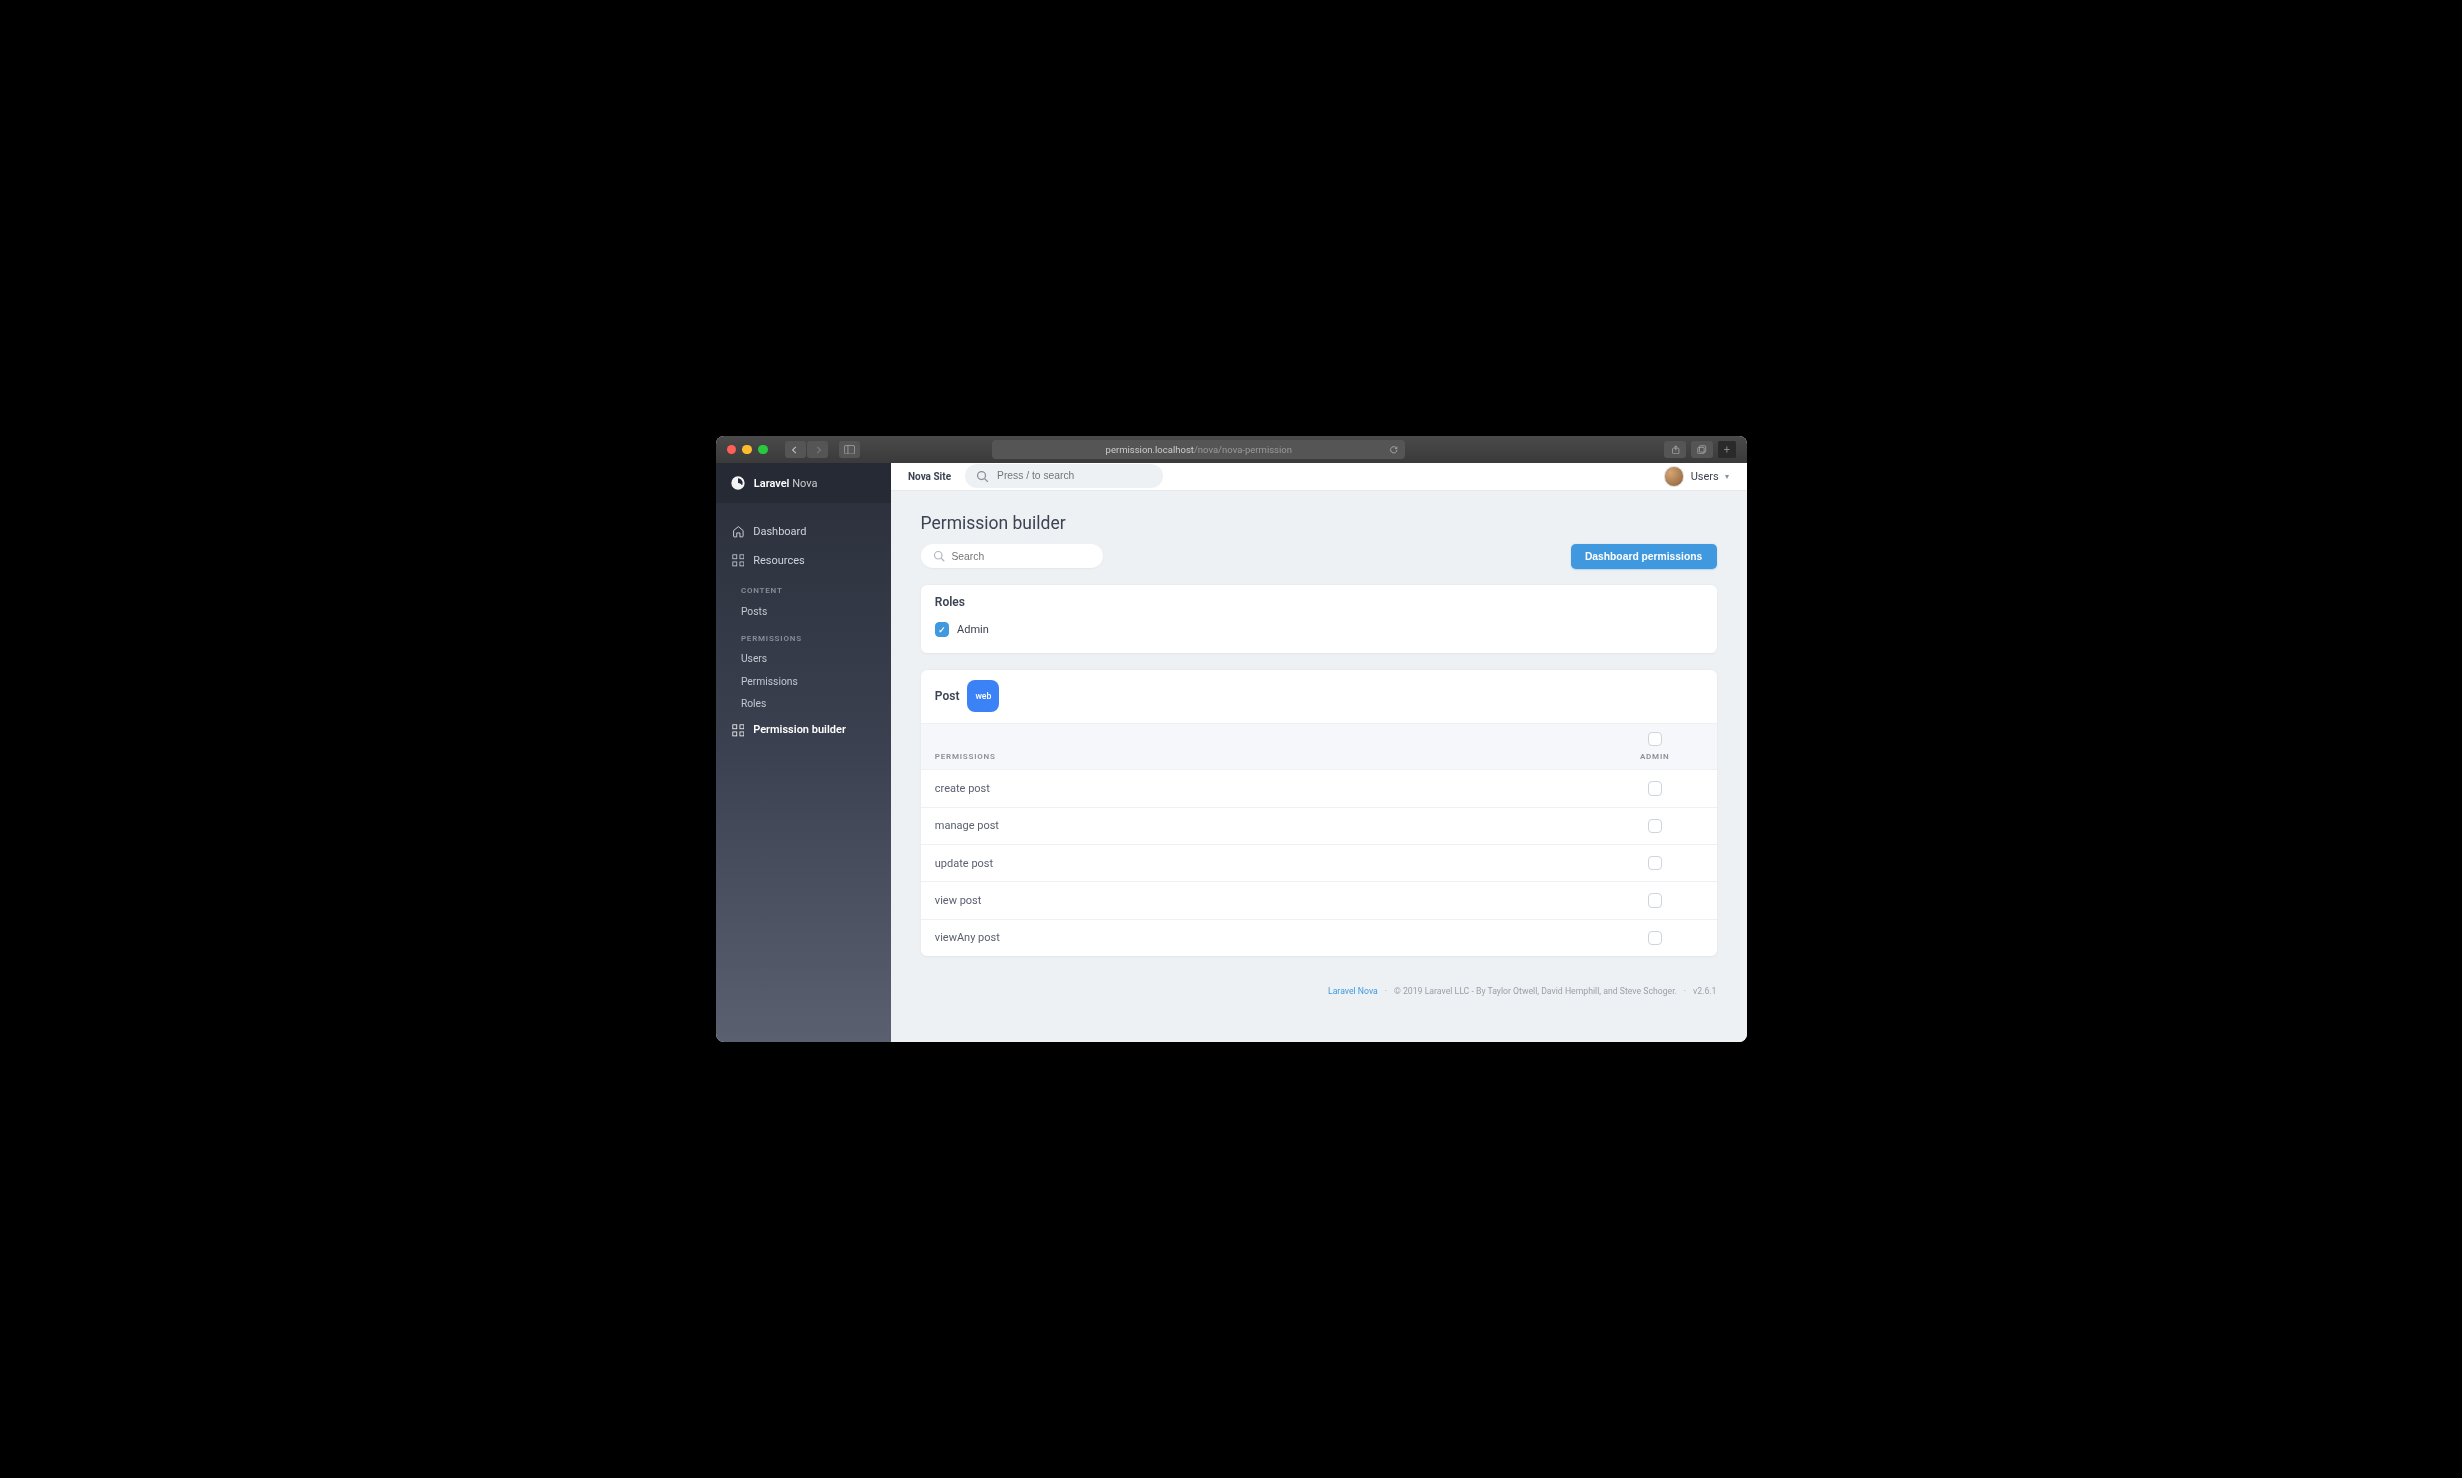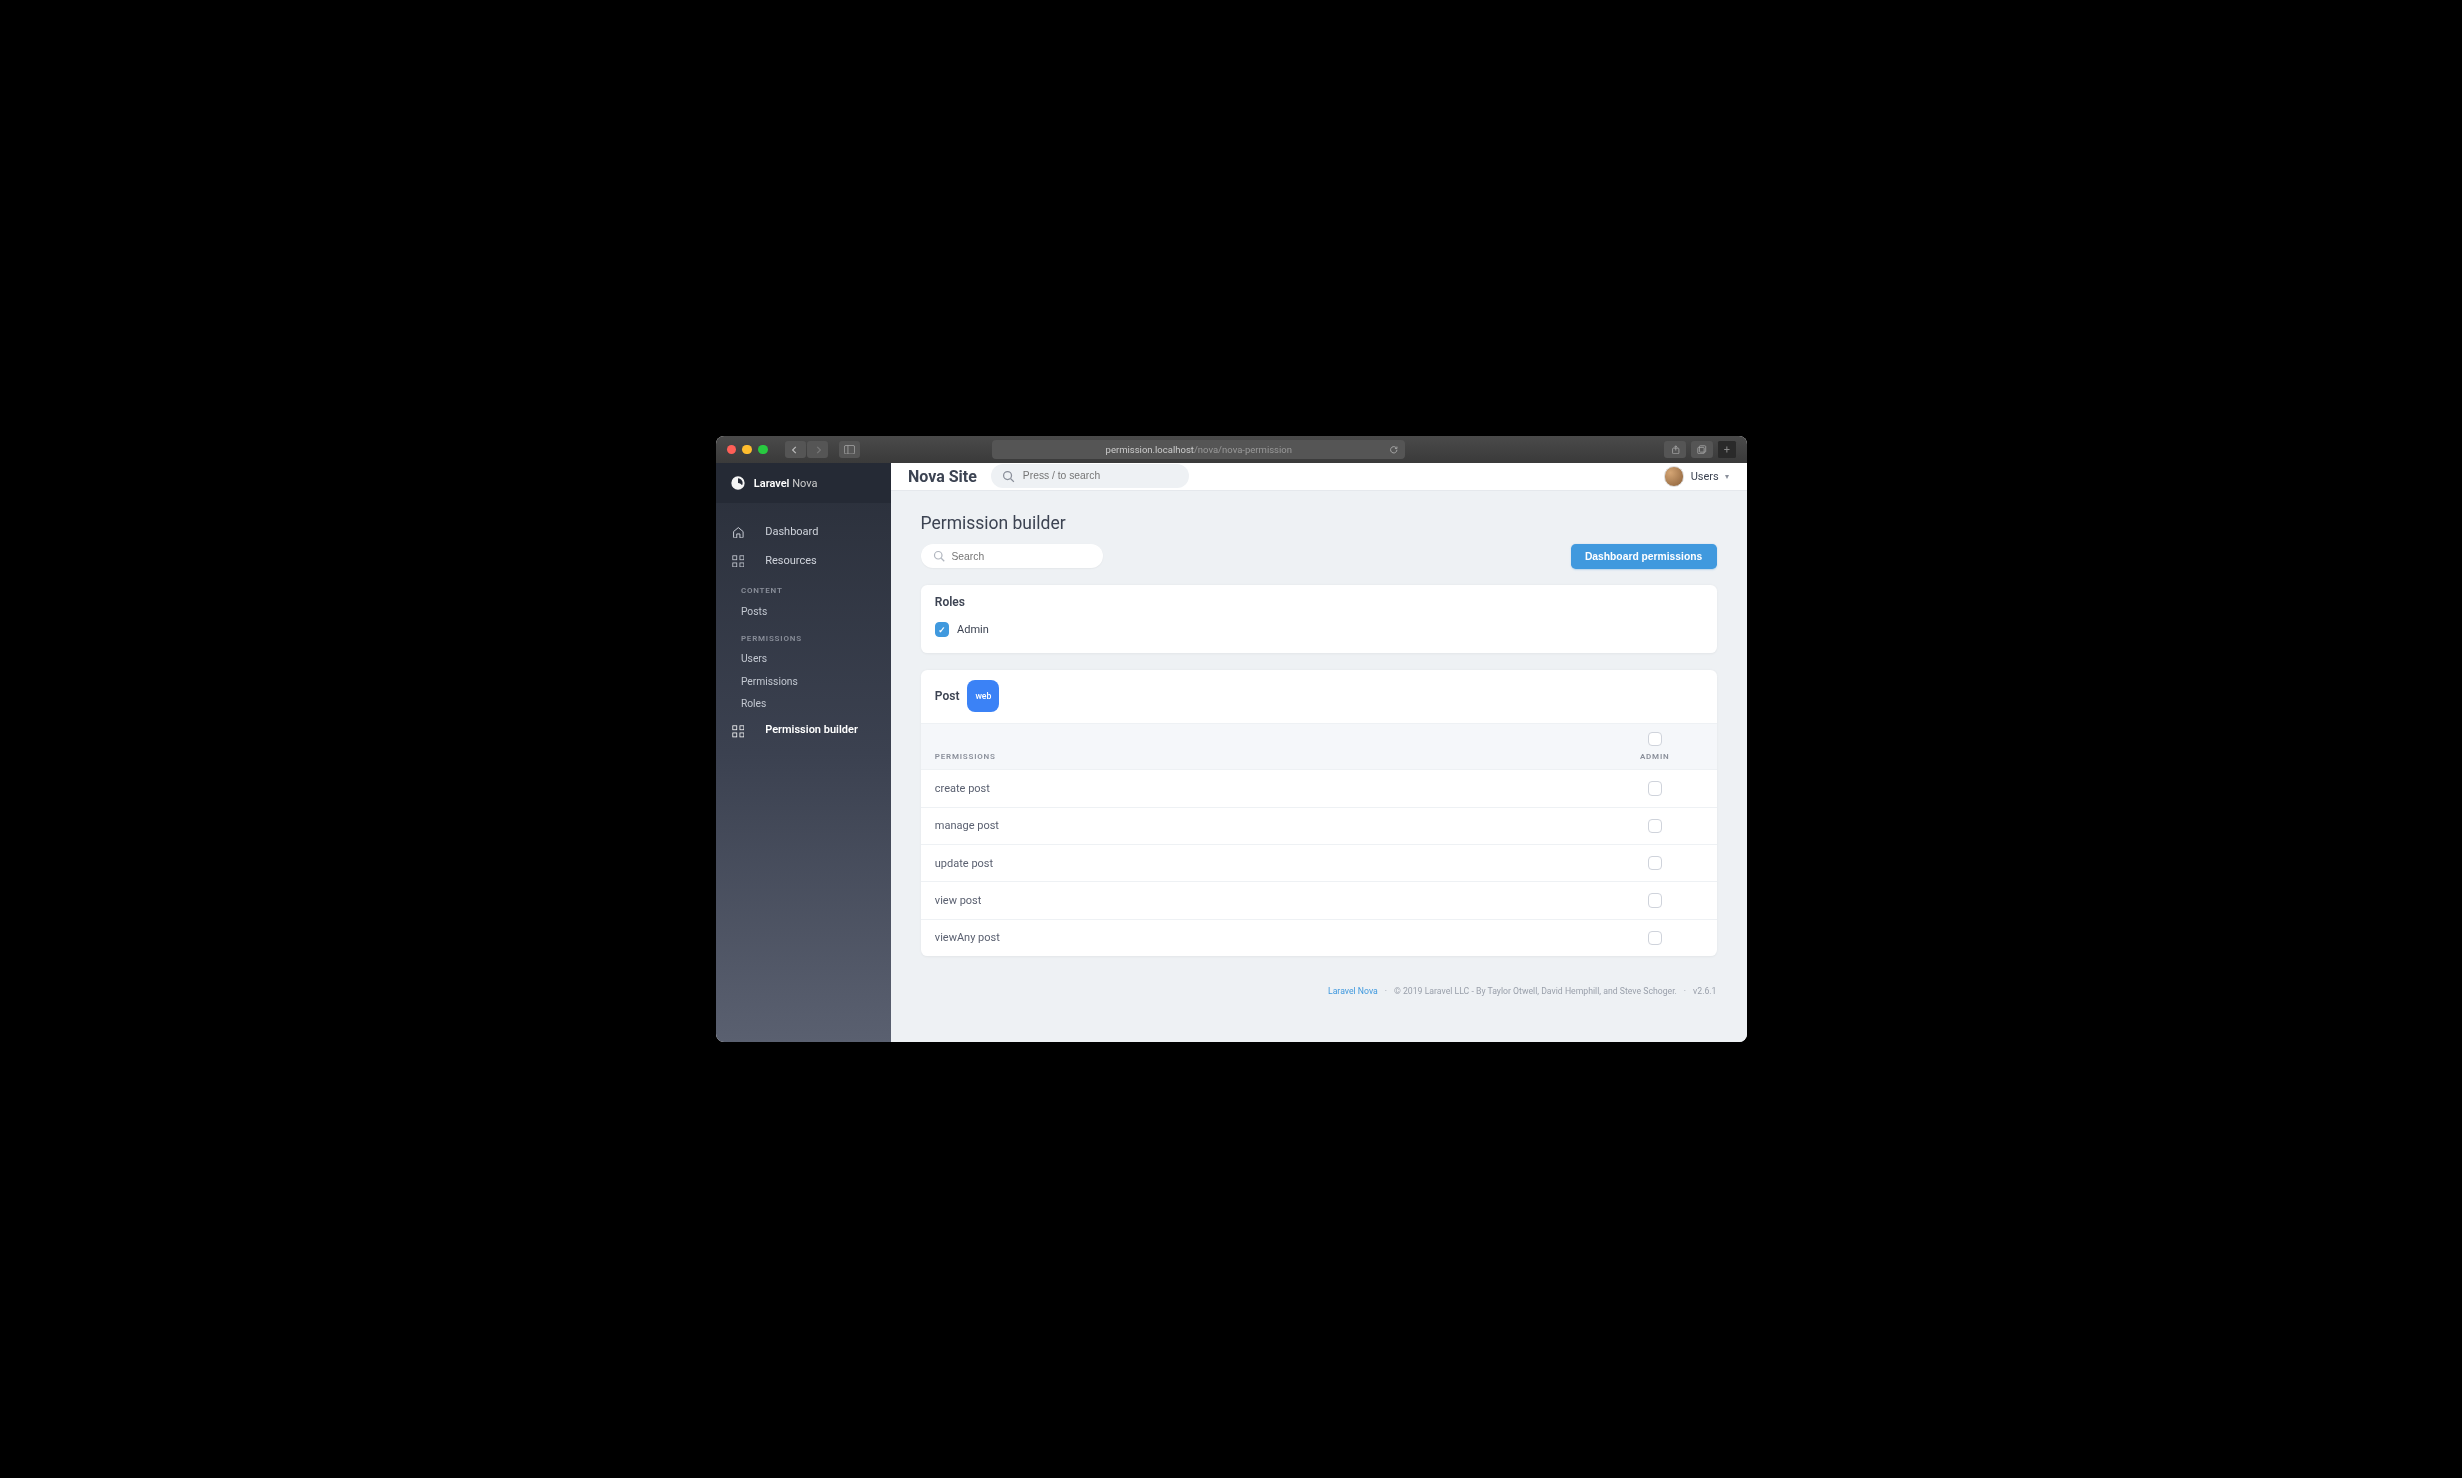--- a/index.html
+++ b/index.html
@@ -81,22 +81,22 @@
       color: #fff;
       gap: 8px;
     }
     .brand .logo {
       width: 16px; height: 16px;
     }
     .brand-name { font-weight: 600; font-size: 11px; }
     .brand-name .light { font-weight: 400; color: #ccc; }
     .side-scroll { flex:1; padding-top: 14.3px; }
     .side-item {
-      display: flex; align-items: flex-end;
-      gap: 21px;
+      display: flex; align-items: center;
+      gap: 9px;
       padding: 8px 16px;
       color: #cfd3db;
       cursor: pointer;
       font-size: 11px;
     }
     .side-item.active { color: #fff; font-weight: 600; }
     .side-icon { width: 12.7px; height: 12.7px; flex-shrink:0; display:flex;align-items:center;justify-content:center; }
     .side-heading {
       padding: 11px 16px 4.8px 25.4px;
       font-size: 8px;
@@ -119,21 +119,21 @@
     }
     .topbar {
       height: 40px;
       background: #fff;
       border-bottom: 0.8px solid #e5e8ec;
       display: flex;
       align-items: center;
       padding: 0 17.5px;
       gap: 14.3px;
     }
-    .site-title { font-weight: 700; color: #3c4352; font-size: 16px; }
+    .site-title { font-weight: 700; color: #3c4352; font-size: 10px; }
     .search-global {
       display: flex; align-items: flex-start;
       background: #eef1f4;
       border-radius: 16px;
       padding: 5.6px 11px;
       width: 198px;
       gap: 8px;
     }
     .search-global input {
       border: none; background: transparent; outline: none;

